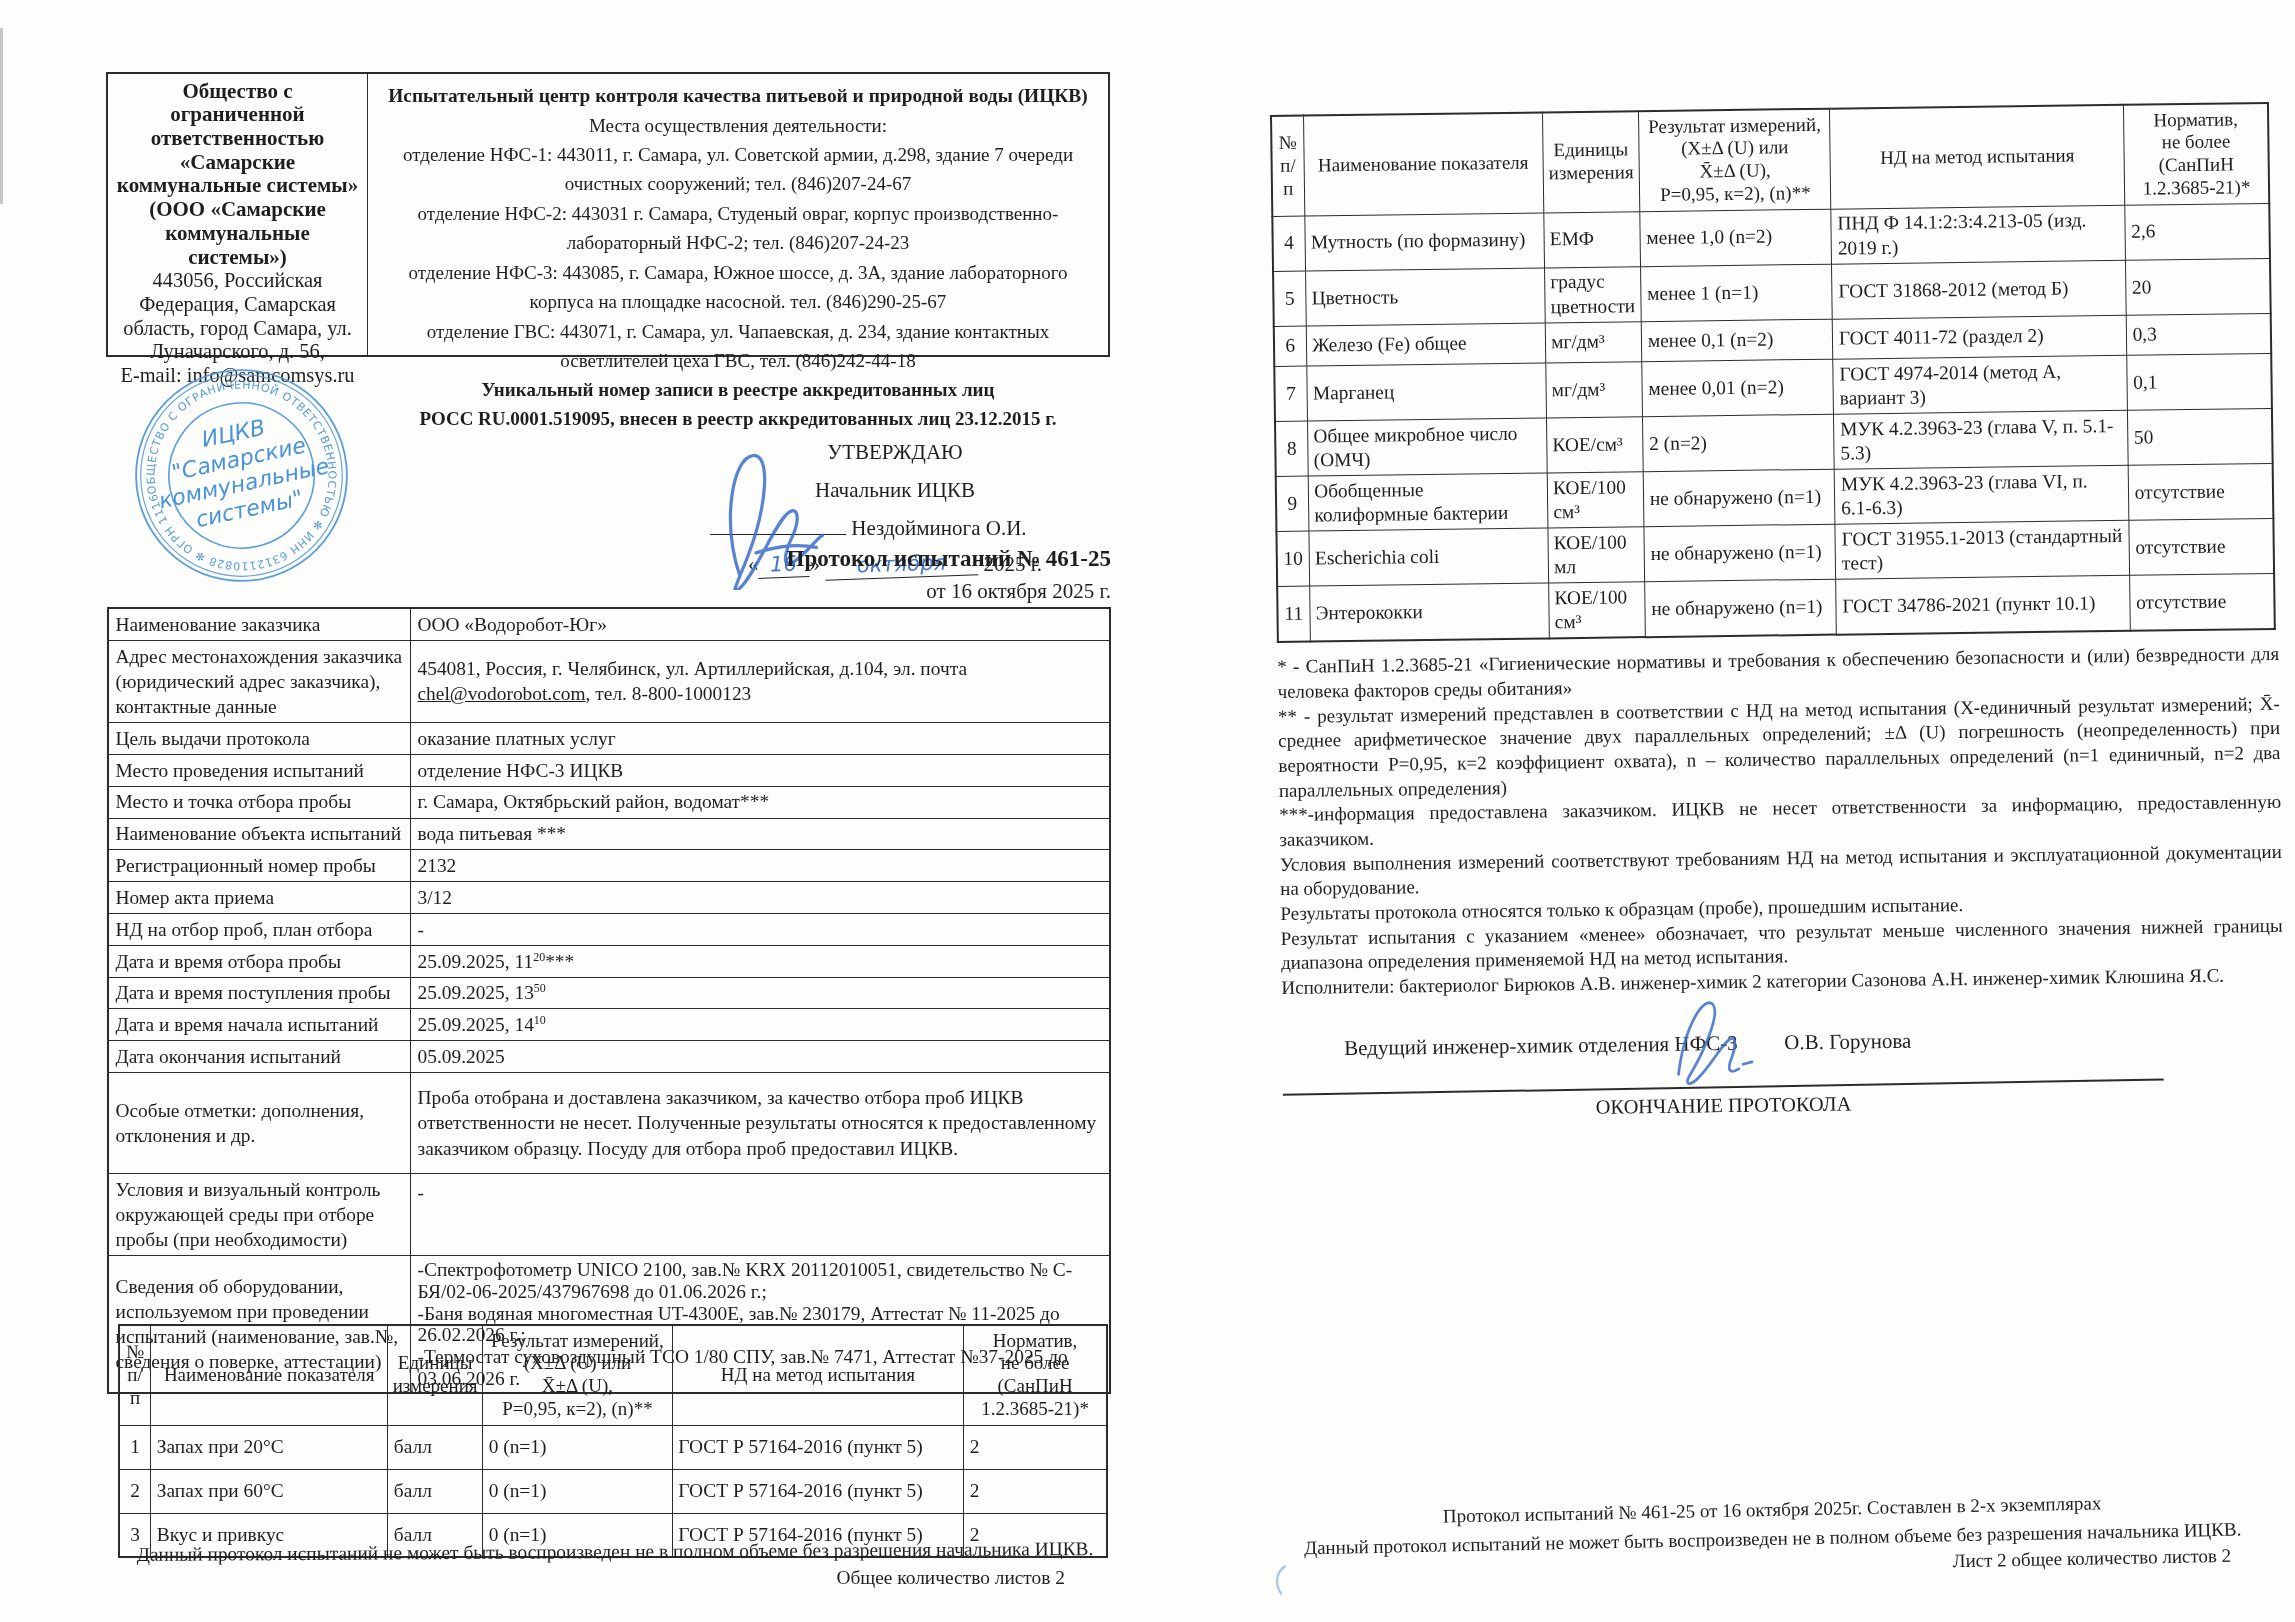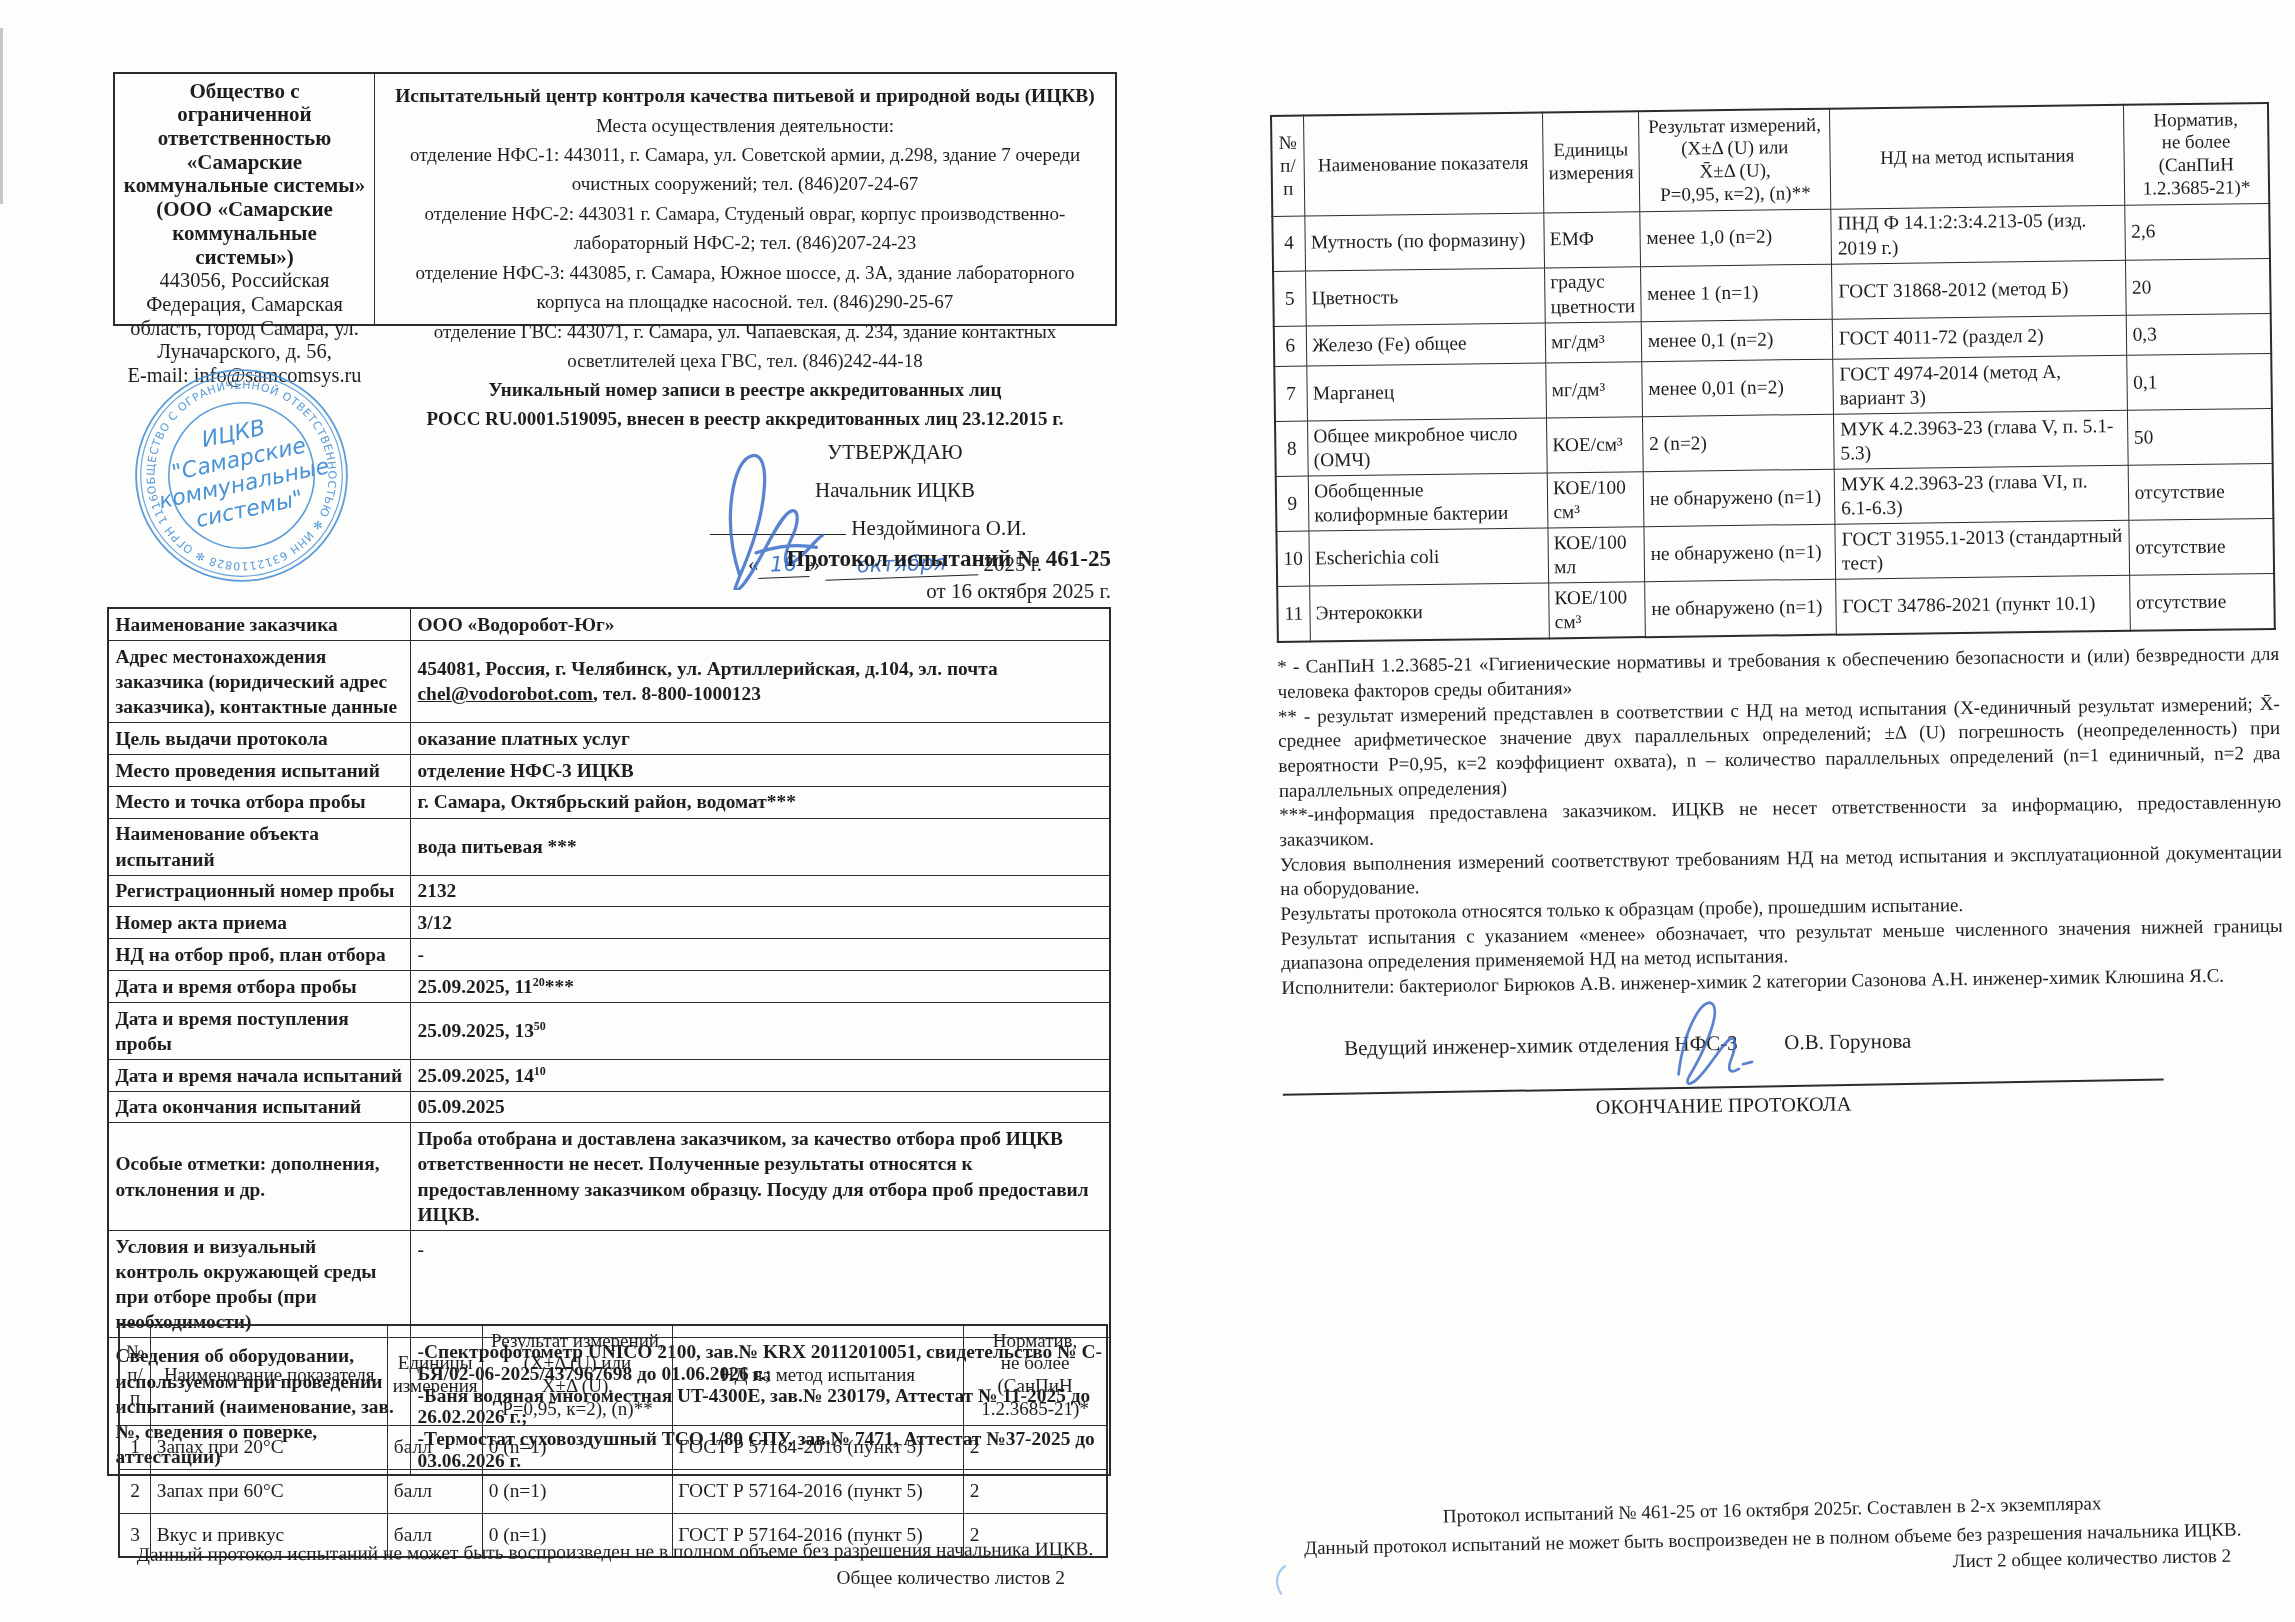--- a/index.html
+++ b/index.html
@@ -5,21 +5,21 @@
   html,body{margin:0;padding:0;background:#ffffff;}
   .canvas{position:relative;width:2295px;height:1623px;background:#fdfdfc;overflow:hidden;
           font-family:"Liberation Serif","DejaVu Serif",serif;color:#1e1e1e;}
   .abs{position:absolute;}
   .preline{white-space:pre-line;}
 
   
   .edge-smudge{position:absolute;left:0;top:28px;width:3.2px;height:176px;background:#9a9a9a;opacity:.55;}
 
   
-  .header-box{left:113px;top:72px;width:1004px;height:254px;display:flex;border:2.3px solid #2b2b2b;box-sizing:border-box;}
+  .header-box{left:106px;top:72px;width:1004px;height:285px;display:flex;border:2.3px solid #2b2b2b;box-sizing:border-box;}
   .org-cell{width:260px;border-right:1.9px solid #2b2b2b;box-sizing:border-box;padding:5.6px 1.9px;text-align:center;}
   .org-name{font-size:21px;font-weight:bold;line-height:1.13;}
   .org-addr{font-size:20.4px;line-height:1.16;}
   .center-cell{flex:1;padding:6.5px 14px;text-align:center;font-size:19px;line-height:1.55;}
   .cc-title{font-weight:bold;font-size:19.4px;}
   .cc-foot{font-weight:bold;line-height:1.5;margin-top:0.9px;}
 
   .stamp-wrap{left:131px;top:365px;width:221px;height:221px;}
   .stamp-center{position:absolute;left:0;top:55px;width:221px;text-align:center;
       font-family:"DejaVu Sans","Liberation Sans",sans-serif;font-style:italic;
@@ -38,21 +38,21 @@
 
   .title-block{left:107px;top:546px;width:1004px;text-align:right;}
   .t1{font-size:23px;font-weight:bold;}
   .t2{font-size:21px;margin-top:6.5px;}
 
   table{border-collapse:collapse;}
   .doc-table{border:2.3px solid #2b2b2b;}
   .doc-table td,.doc-table th{border:1.9px solid #2b2b2b;font-weight:normal;}
 
   .info-table{left:107px;top:607px;width:1004px;font-size:19.4px;}
-  .info-table td{vertical-align:middle;padding:2.8px 6.5px;line-height:1.3;font-weight:bold;}
+  .info-table td{vertical-align:middle;padding:2.8px 6.5px;line-height:1.3;}
   .info-table td.lbl{width:288px;}
   .tight{line-height:1.12 !important;}
   .email{text-decoration:underline;}
   sup{font-size:12px;vertical-align:super;line-height:0;}
 
   .res-table{font-size:19.4px;}
   .res-table th{padding:3.7px 3.7px;font-size:19px;line-height:1.2;vertical-align:middle;text-align:center;}
   .res-table td{padding:2.8px 5.6px;line-height:1.25;vertical-align:middle;text-align:left;}
   .res-table td.num{text-align:center;}
   .res1{left:118px;top:1324px;width:990px;}

